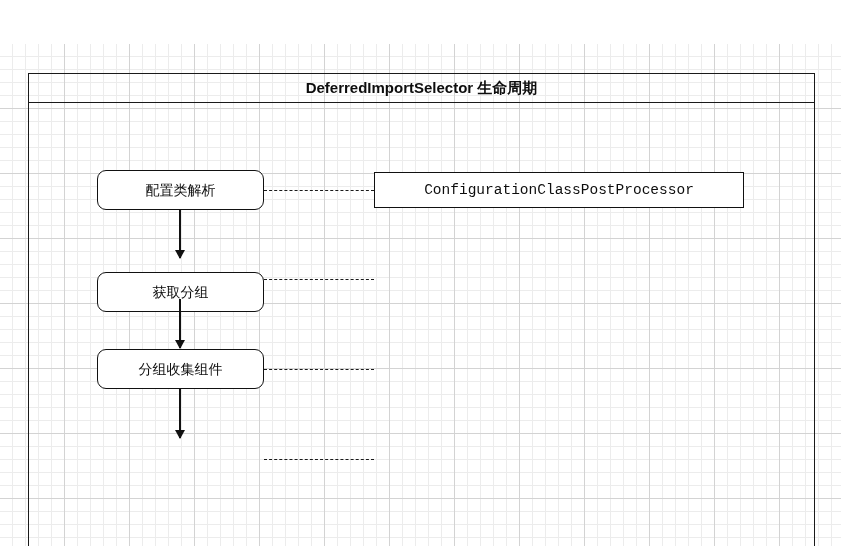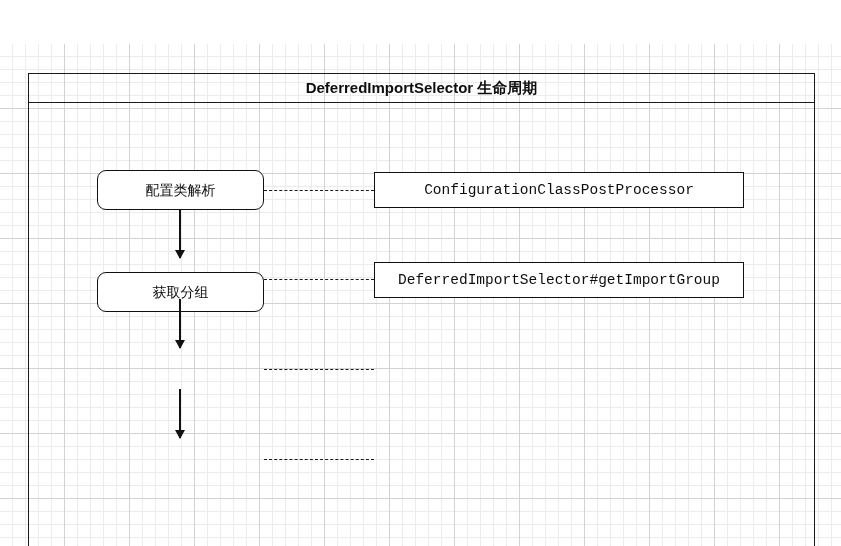--- a/index.html
+++ b/index.html
@@ -162,35 +162,35 @@
   <div id="stage">
 
     <div class="step-box" style="top:126px;">
       <span class="step-label">配置类解析</span>
     </div>
 
     <div class="step-box" style="top:228px;">
       <span class="step-label">获取分组</span>
     </div>
 
+    <div class="step-box" style="top:305px;">
+      <span class="step-label">分组收集组件</span>
+    </div>
 
 
     <div class="arrow" style="top:166px; height:48px;"></div>
     <div class="arrow" style="top:255px; height:49px;"></div>
     <div class="arrow" style="top:345px; height:49px;"></div>
 
     <div class="dash-link" style="top:146px;"></div>
     <div class="dash-link" style="top:235px;"></div>
     <div class="dash-link" style="top:325px;"></div>
     <div class="dash-link" style="top:415px;"></div>
 
     <div class="code-box" style="top:128px;align-items:center;">
       <span class="code-label">ConfigurationClassPostProcessor</span>
     </div>
 
-    <div class="code-box" style="top:218px;">
-      <span class="code-label">DeferredImportSelector#getImportGroup</span>
-    </div>
 
 
 
   </div>
 </div>
 
 </body></html>

